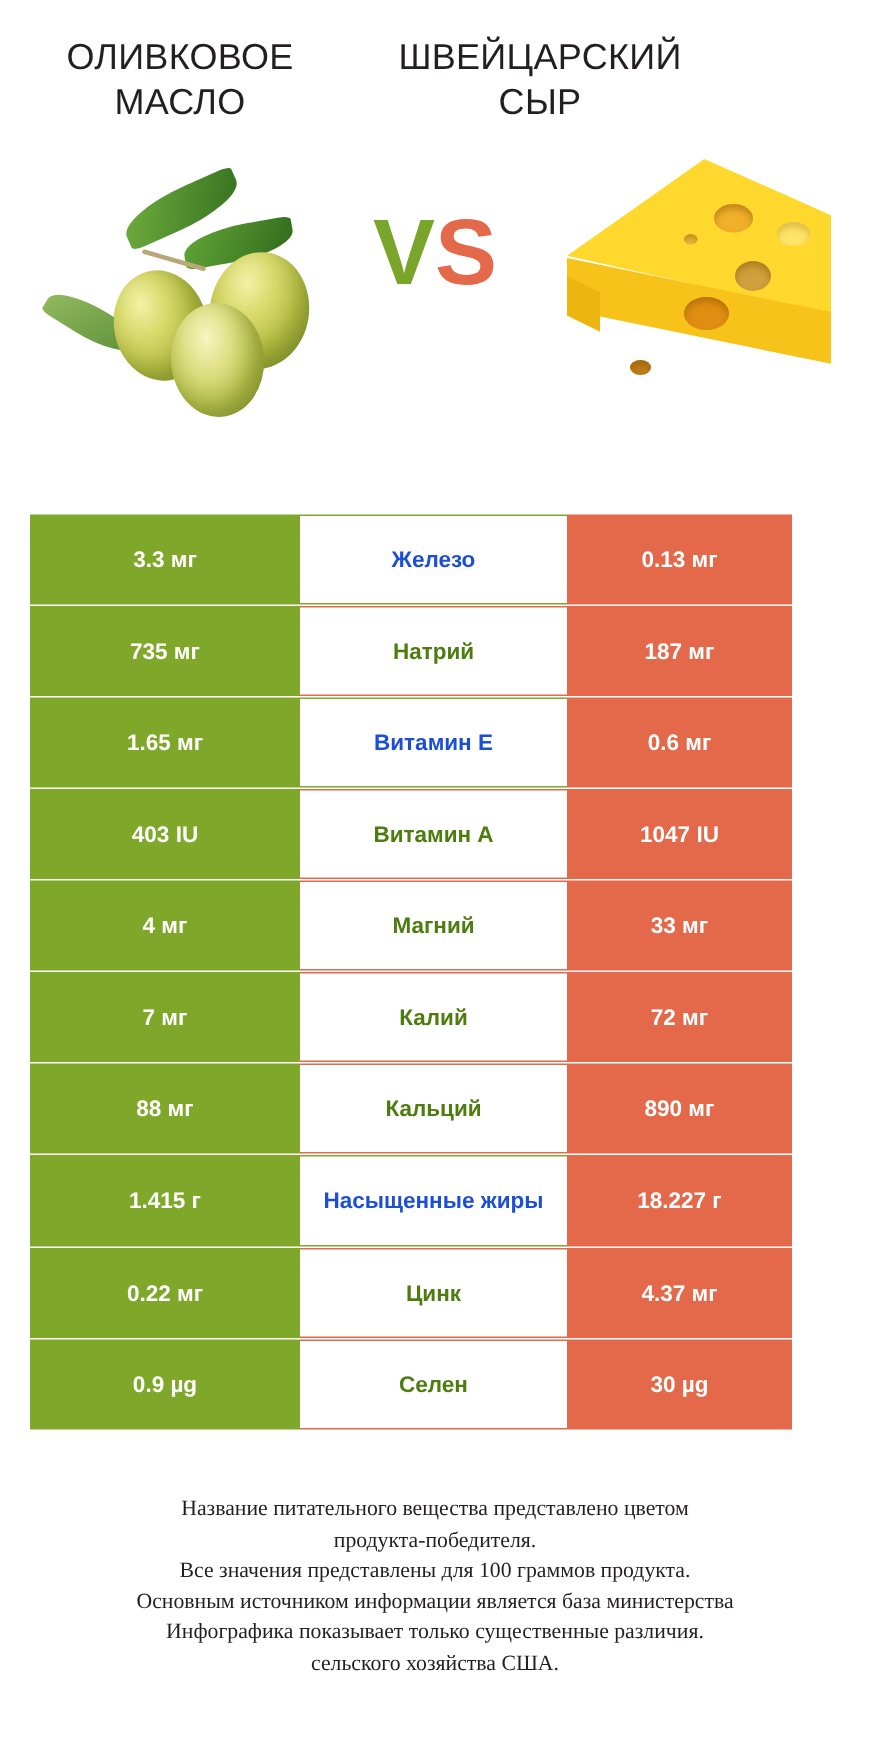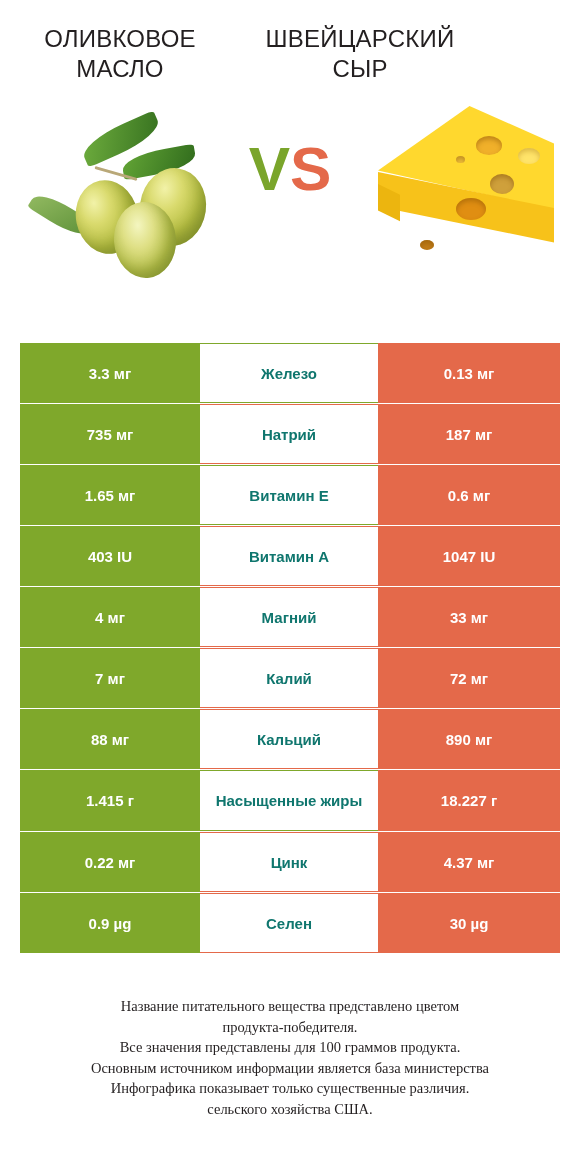--- a/index.html
+++ b/index.html
@@ -86,23 +86,23 @@
 
   
   .table { position:absolute; left:20px; top:343px; width:540px; }
   .row { display:flex; width:540px; position:relative; }
   .cell {
     display:flex; align-items:center; justify-content:center; text-align:center;
     font-size:15px; font-weight:700; line-height:19px;
   }
   .cell-left  { width:180px; background:#7fa82b; color:#ffffff; }
   .cell-mid   { width:178px; background:#ffffff; padding:0 8px; }
-  .cell-right { width:182px; background:#e4694a; color:#ffffff; }
-  .cell-mid.win-left  { color:#0f766e; border-top:1px solid #7fa82b; border-bottom:1px solid #7fa82b; }
-  .cell-mid.win-right { color:#0f766e; border-top:1px solid #e4694a; border-bottom:1px solid #e4694a; }
+  .cell-right { width:150px; background:#e4694a; color:#ffffff; }
+  .cell-mid.win-left  { color:#1d4ed8; border-top:1px solid #7fa82b; border-bottom:1px solid #7fa82b; }
+  .cell-mid.win-right { color:#4d7c0f; border-top:1px solid #e4694a; border-bottom:1px solid #e4694a; }
   .row + .row { margin-top:1px; }
   .row.h60 .cell { height:60px; }
   .row.h61 .cell { height:61px; }
 
   
   .footer {
     position:absolute; left:0; top:996px; width:580px;
     text-align:center; color:#231f20;
     font-size:14.5px; line-height:20.5px;
     padding:0 26px;

